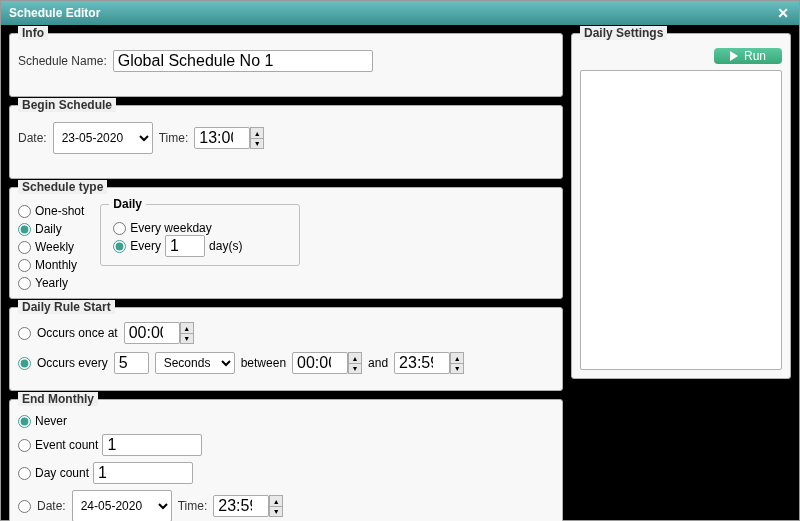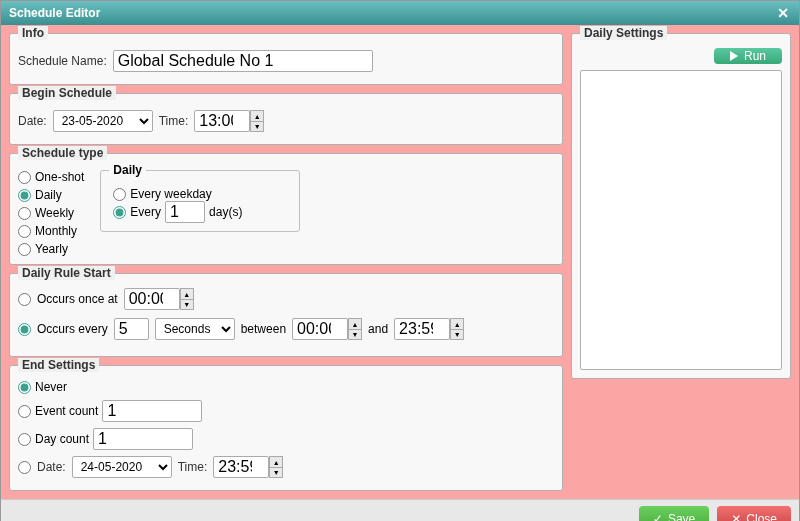--- a/index.html
+++ b/index.html
@@ -1,21 +1,21 @@
 <!DOCTYPE html>
 <html><head>
   <meta charset="utf-8">
   <style>
     * { box-sizing: border-box; margin: 0; padding: 0; font-family: Arial, sans-serif; font-size: 12px; }
     body { background: #f0f0f0; display: flex; justify-content: center; align-items: center; width: 800px; height: 521px; overflow: hidden; }
     
     .dialog {
       width: 800px;
       height: 521px;
-      background: #fca5a5;
+      background: #000000;
       border: 1px solid #999;
       box-shadow: 2px 2px 8px rgba(0,0,0,0.4);
       display: flex;
       flex-direction: column;
     }
     
     .title-bar {
       background: linear-gradient(to bottom, #6ac0c0, #3a9090);
       color: white;
       padding: 4px 8px;
@@ -83,21 +83,21 @@
     }
     
     .info-section {
       padding-top: 16px;
     }
     
     .form-row {
       display: flex;
       align-items: center;
       gap: 6px;
-      margin-bottom: 4px;
+      margin-bottom: 16px;
     }
     
     .label {
       color: #333;
       white-space: nowrap;
     }
     
     input[type="text"] {
       border: 1px solid #aaa;
       border-radius: 2px;
@@ -311,21 +311,21 @@
     }
 
     .checkbox-row {
       display: flex;
       align-items: center;
       gap: 6px;
     }
 
     .date-select {
       width: 100px;
-      height: 22px;
+      height: 32px;
     }
   </style>
 </head>
 <body>
 
 <div class="dialog">
 
   <div class="title-bar">
     <span class="title-bar-title">Schedule Editor</span>
     <span class="title-bar-close">✕</span>
@@ -440,21 +440,21 @@
             <input type="text" value="23:59:59" style="">
             <div class="spinner-btns">
               <button class="spinner-btn">▲</button>
               <button class="spinner-btn">▼</button>
             </div>
           </div>
         </div>
       </div>
 
       <div class="section end-section">
-        <span class="section-title">End Settings</span>
+        <span class="section-title">End Monthly</span>
         <div class="end-options">
           <div class="radio-option">
             <input type="radio" class="teal-radio" name="end" checked="" style="">
             <span>Never</span>
           </div>
           <div class="radio-option">
             <input type="radio" class="teal-radio" name="end" style="">
             <span>Event count</span>
             <input type="text" style="width: 100px;" value="1">
           </div>

